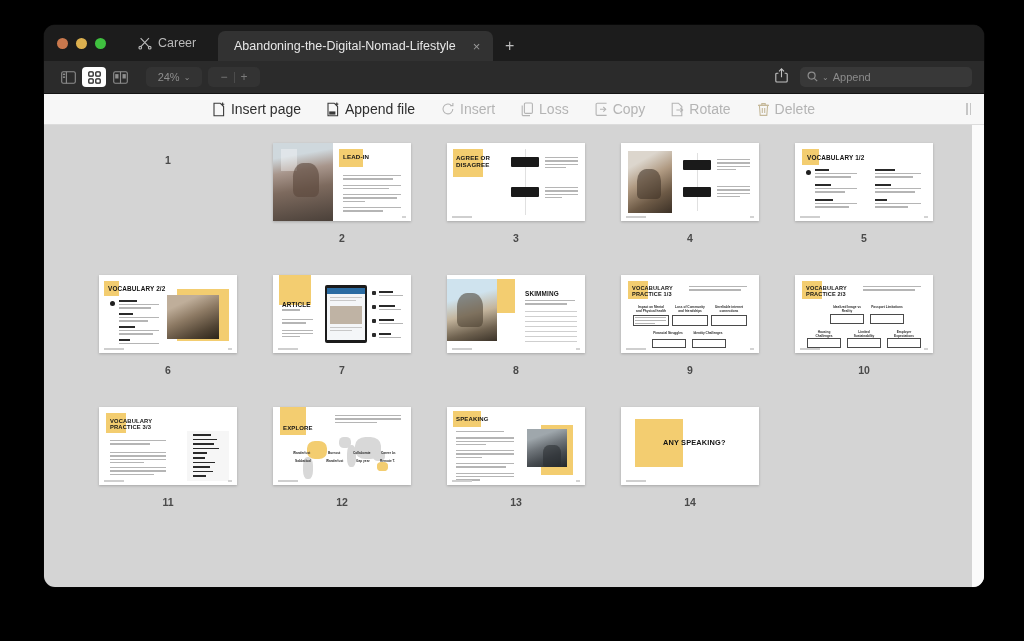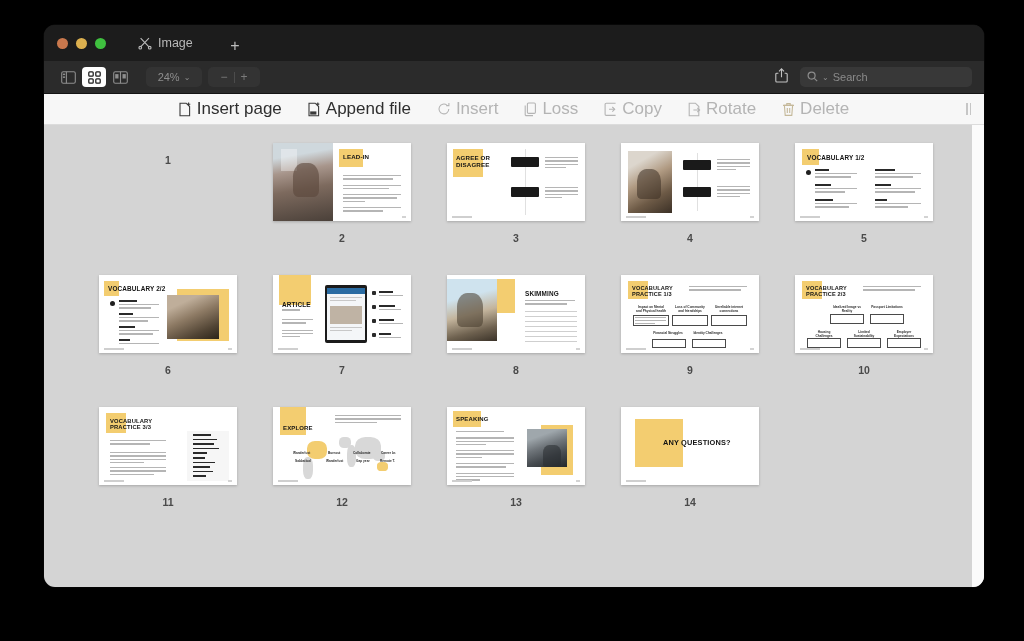--- a/index.html
+++ b/index.html
@@ -152,21 +152,21 @@
     height: 31px;
     background: #f7f7f7;
     border-bottom: 0.5px solid #dcdcdc;
     display: flex; align-items: center; justify-content: center;
     gap: 26px;
     position: relative;
     flex: 0 0 31px;
   }
   .action {
     display: flex; align-items: center; gap: 5px;
-    font-size: 17px;
+    font-size: 14px;
     color: #2e2e2e;
   }
   .action.disabled { color: #b4b4b4; }
   .action svg { display: block; }
   .grabber {
     position: absolute; right: 13px; top: 50%;
     transform: translateY(-50%);
     display: flex; gap: 2px;
   }
   .grabber i { width: 1.5px; height: 12px; background: #c6c6c6; display:block; }
@@ -270,24 +270,28 @@
           <span class="light green"></span>
         </div>
         <div class="tools-btn">
           <span>
             <svg class="tools-icon" viewBox="0 0 16 16" fill="none" stroke="#b9b9b9" stroke-width="1.3">
               <path d="M3 2.5 L12.5 12.5 M12.5 2.5 L3 12.5"></path>
               <circle cx="2.6" cy="13.4" r="1.5"></circle>
               <circle cx="13.4" cy="13.4" r="1.5"></circle>
             </svg>
           </span>
-          <span>Image</span>
+          <span>Career</span>
         </div>
       </div>
       <div class="tabstrip">
+        <div class="tab">
+          <span class="tab-title">Abandoning-the-Digital-Nomad-Lifestyle</span>
+          <span class="tab-close">×</span>
+        </div>
         <div class="newtab">+</div>
       </div>
     </div>
 
     <div class="toolbar">
       <div class="view-modes">
         <div class="vm">
           <span>
             <svg width="15" height="13" viewBox="0 0 15 13" fill="none" stroke="#8e8e8e" stroke-width="1.1">
               <rect x="0.7" y="0.7" width="13.6" height="11.6" rx="1.6"></rect>
@@ -342,21 +346,21 @@
           </span>
         </div>
         <div class="searchbox">
           <span>
             <svg width="11" height="11" viewBox="0 0 11 11" fill="none" stroke="#8b8b8b" stroke-width="1.2">
               <circle cx="4.6" cy="4.6" r="3.5"></circle>
               <line x1="7.3" y1="7.3" x2="10.2" y2="10.2"></line>
             </svg>
           </span>
           <span class="chev">⌄</span>
-          <span class="ph">Search</span>
+          <span class="ph">Append</span>
         </div>
       </div>
     </div>
 
     <div class="actionbar">
       <div class="action">
         <span>
           <svg width="13" height="15" viewBox="0 0 13 15" fill="none" stroke="#3a3a3a" stroke-width="1.1">
             <path d="M1 1.2 h6.2 l3.4 3.4 V13.8 H1 Z"></path>
             <line x1="9.6" y1="0.6" x2="9.6" y2="4"></line>
@@ -821,21 +825,21 @@
                 <div class="pn"></div>
             </div>
           </div>
           <div class="pgnum">13</div>
         </div>
 
         <div class="cell">
           <div class="thumb">
             <div class="sl">
               <div class="yb" style="left:14px;top:12px;width:48px;height:48px;"></div>
-              <div class="ttl" style="left:42px;top:32px;font-size:7.4px;width:96px;">ANY QUESTIONS?</div>
+              <div class="ttl" style="left:42px;top:32px;font-size:7.4px;width:96px;">ANY SPEAKING?</div>
               <div class="foot"></div>
             </div>
           </div>
           <div class="pgnum">14</div>
         </div>
 
       </div>
     </div>
   </div>
 </div>

